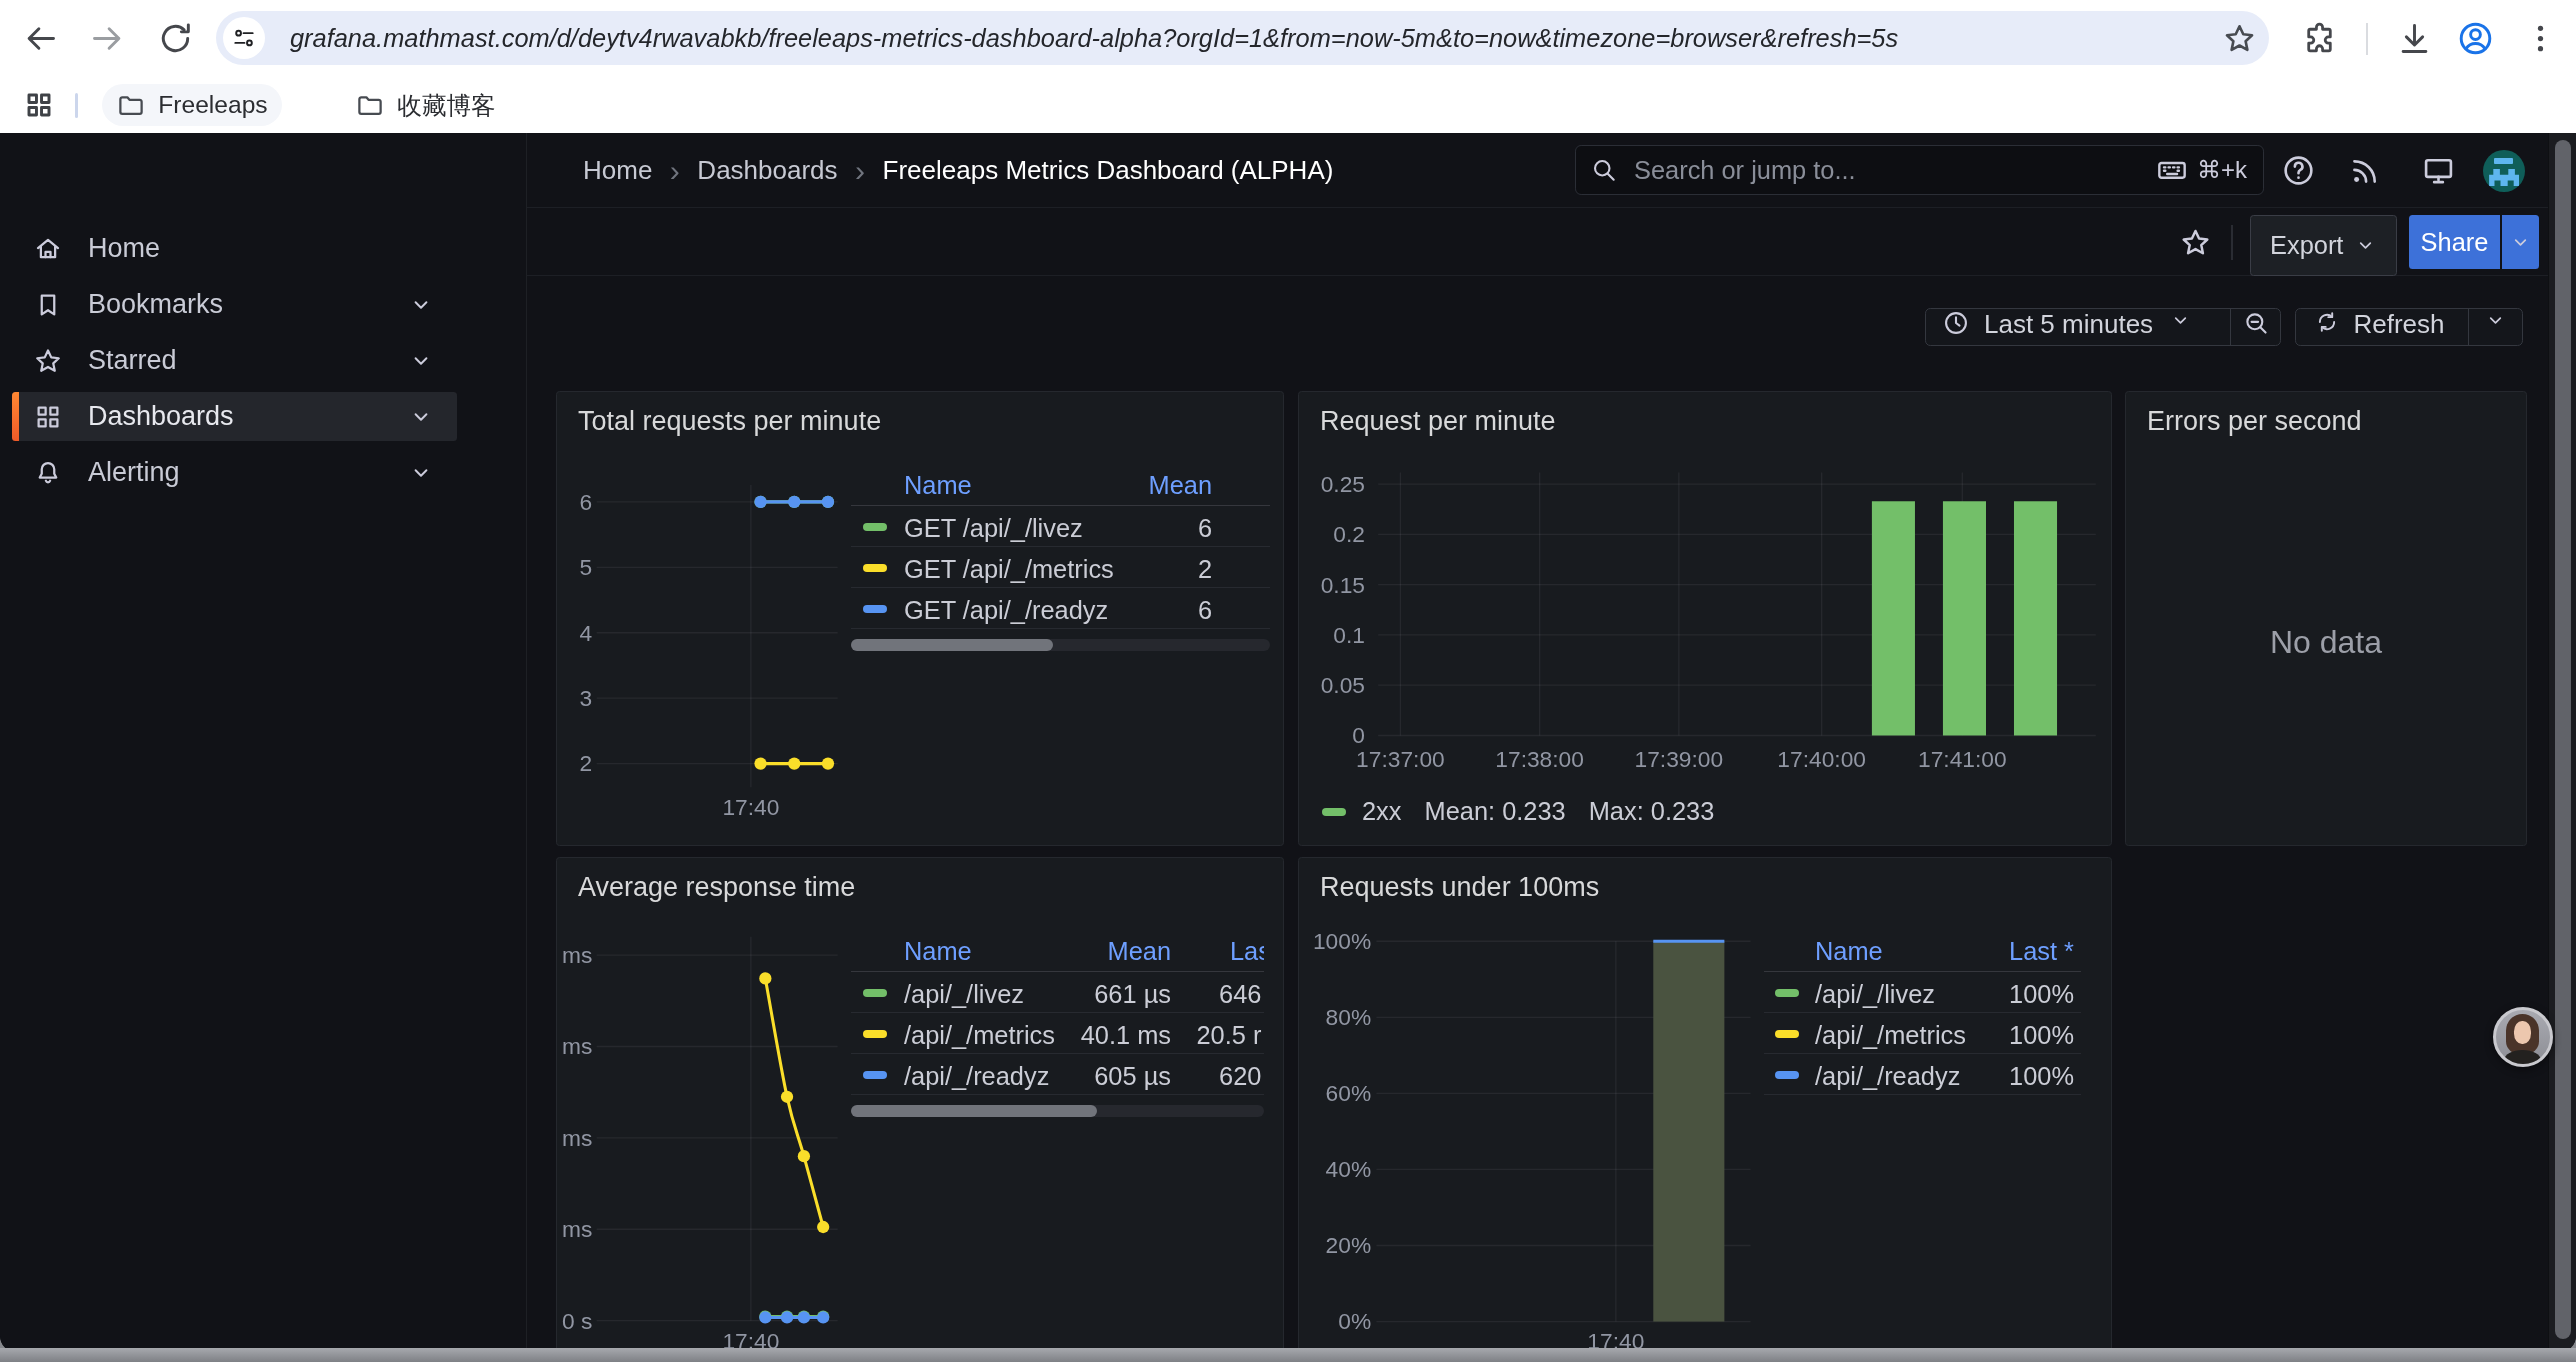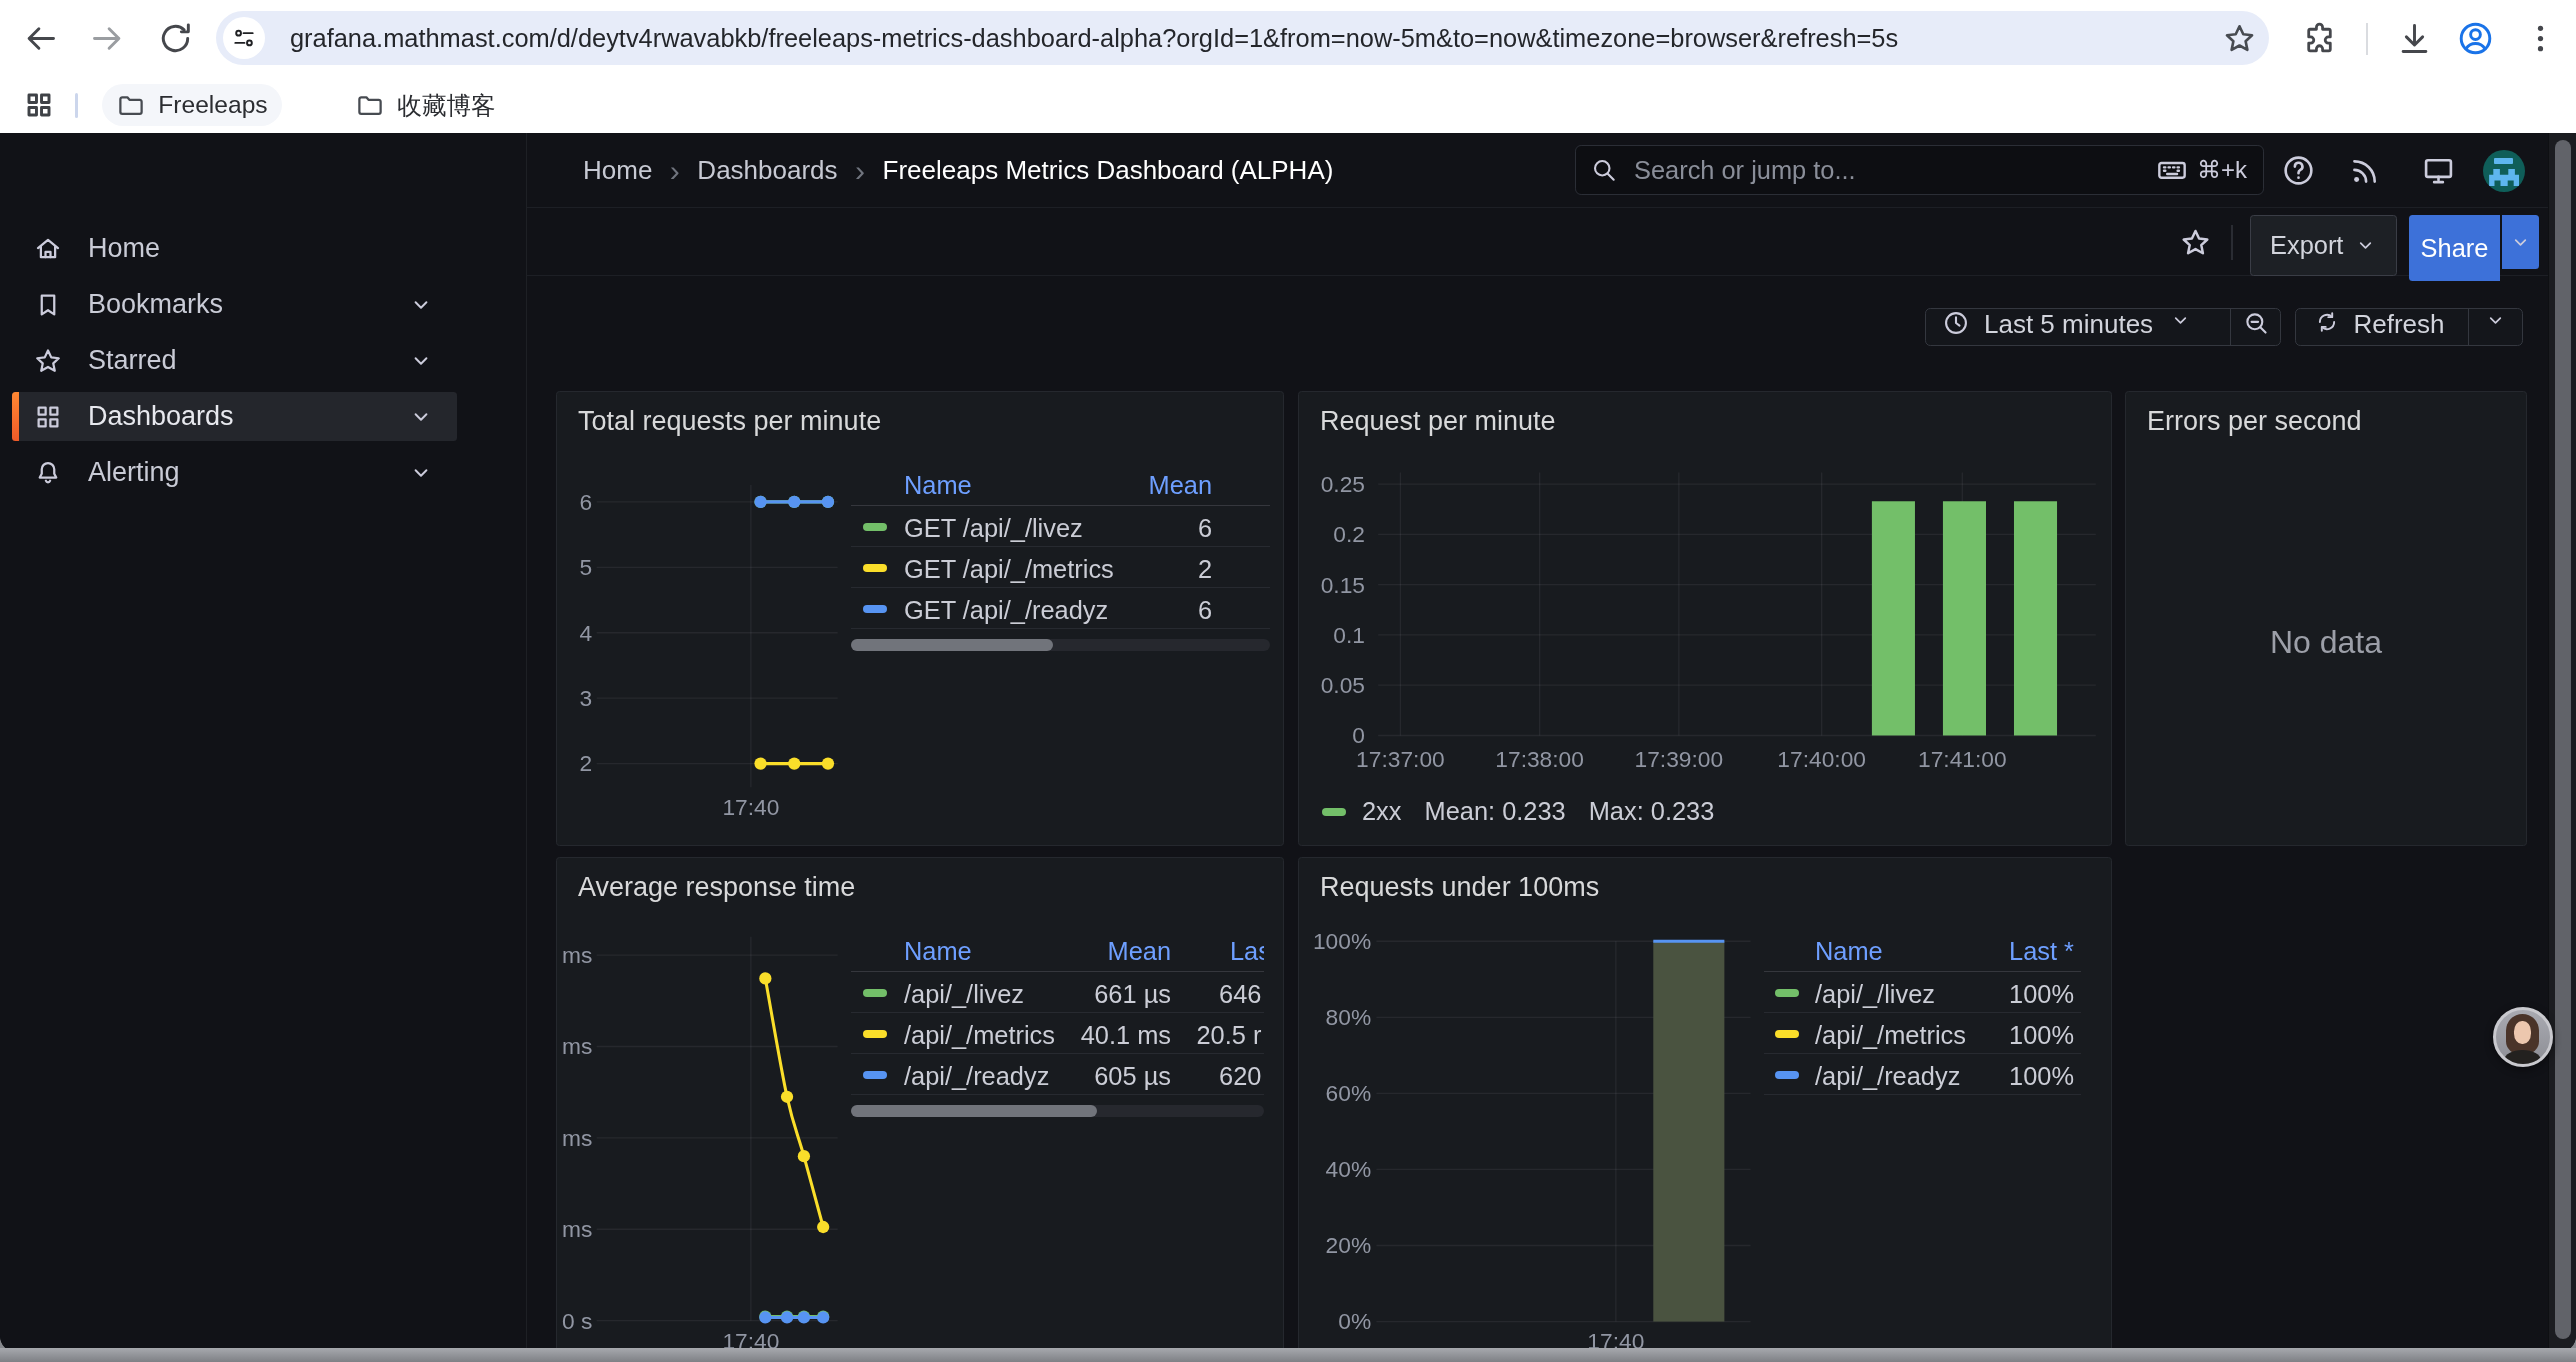--- a/index.html
+++ b/index.html
@@ -14,21 +14,21 @@
   
   .toolbar { position:absolute; top:0; left:0; width:100%; height:77px; background:#fff; }
   .tb-ic { position:absolute; top:19px; width:39px; height:39px; color:#45474c; }
   .ic { display:block; }
   .ic svg { width:100%; height:100%; display:block; }
   .omnibox { position:absolute; left:216px; top:11.4px; width:2053px; height:54px;
     border-radius:27px; background:#e7ecf9; }
   .omni-tune { position:absolute; left:7px; top:6.1px; width:42px; height:42px; border-radius:50%;
     background:#fff; color:#1f2023; padding:8px; }
   .omni-url { position:absolute; left:74px; top:0; height:54px; line-height:54px;
-    font-size:25.4px; color:#24262b; white-space:nowrap; }
+    font-size:25.4px; color:#24262b; white-space:nowrap;font-style:italic; }
   .omni-star { position:absolute; right:12.3px; top:9.6px; width:35px; height:35px; color:#474b51; }
   .bookmarks { position:absolute; top:77px; left:0; width:100%; height:56px; background:#fff; }
   .bm-divider { position:absolute; left:75px; top:16px; width:2.6px; height:24.6px; background:#ccd6ec; border-radius:1.8px; }
   .bm-item { position:absolute; top:7px; height:42px; display:flex; align-items:center; gap:12.3px;
     padding:0 14px; border-radius:21px; }
   .bm-item.hovered { background:#f4f6fa; }
   .bm-item .ic { width:30px; height:30px; color:#474b51; }
   .bm-label { font-size:24.6px; color:#2b2d31; white-space:nowrap; }
   .apps-ic { position:absolute; left:23px; top:12.3px; width:32px; height:32px; color:#3f4247; }
 
@@ -81,21 +81,21 @@
   
   .sub-toolbar { position:absolute; left:527px; top:75px; width:2021px; height:68px;
     border-bottom:0.9px solid #1d1f25; }
   .st-star { position:absolute; left:1652px; top:17.5px; width:33px; height:33px; color:#aeb1ba; }
   .st-div { position:absolute; left:1704px; top:16.7px; width:1.8px; height:35px; background:#2a2c33; }
   .btn-export { position:absolute; left:1723px; top:7px; width:147px; height:61px;
     background:#1d2025; border:0.9px solid #3a3d46; border-radius:3.5px;
     display:flex; align-items:center; justify-content:center; gap:10.5px; cursor:pointer; }
   .btn-export .bl { font-size:25.4px; color:#d2d4dc; }
   .btn-export .chev, .btn-share-arrow .chev { width:23px; height:23px; color:#c8cad2; }
-  .btn-share { position:absolute; left:1882px; top:7px; width:91px; height:66px;
+  .btn-share { position:absolute; left:1882px; top:7px; width:91px; height:54px;
     background:#3d71d9; border-radius:3.5px 0 0 3.5px; display:flex; align-items:center; justify-content:center; cursor:pointer; }
   .btn-share .bl { font-size:25.4px; font-weight:500; color:#fff; }
   .btn-share-arrow { position:absolute; left:1975px; top:7px; width:37px; height:54px;
     background:#3d71d9; border-radius:0 3.5px 3.5px 0; display:flex; align-items:center; justify-content:center; cursor:pointer; }
   .btn-share-arrow .chev { color:#fff; }
 
   
   .time-toolbar { position:absolute; left:527px; top:143px; width:2021px; height:107px; }
   .tt-group { position:absolute; top:32px; height:38px; border:0.9px solid #34373f; border-radius:5.3px;
     display:flex; background:#14161b; }

